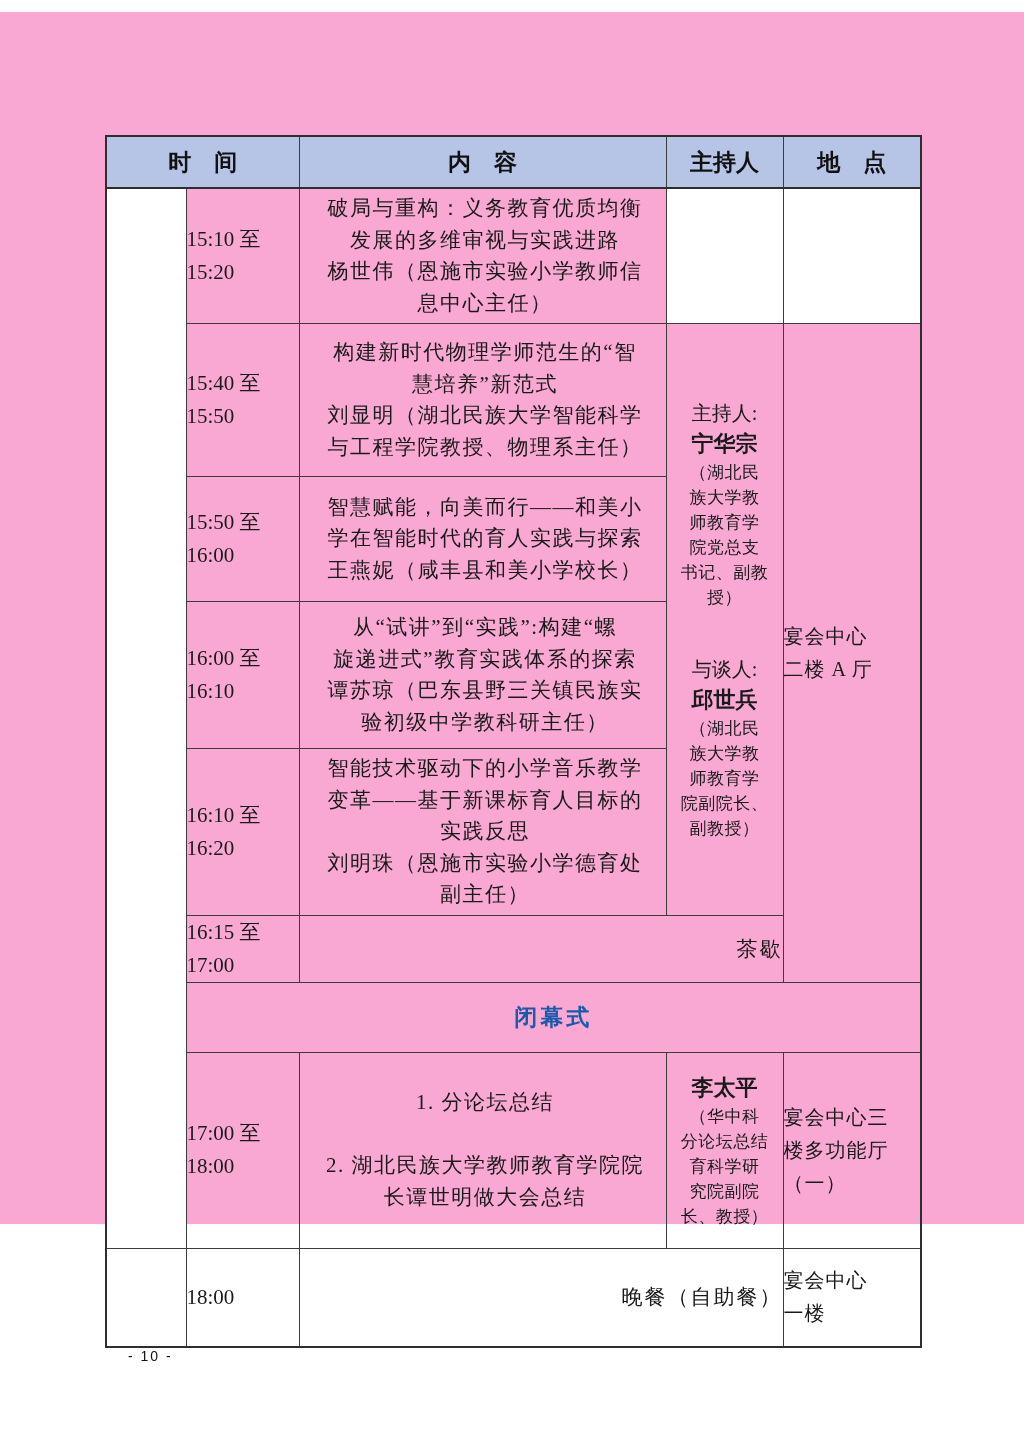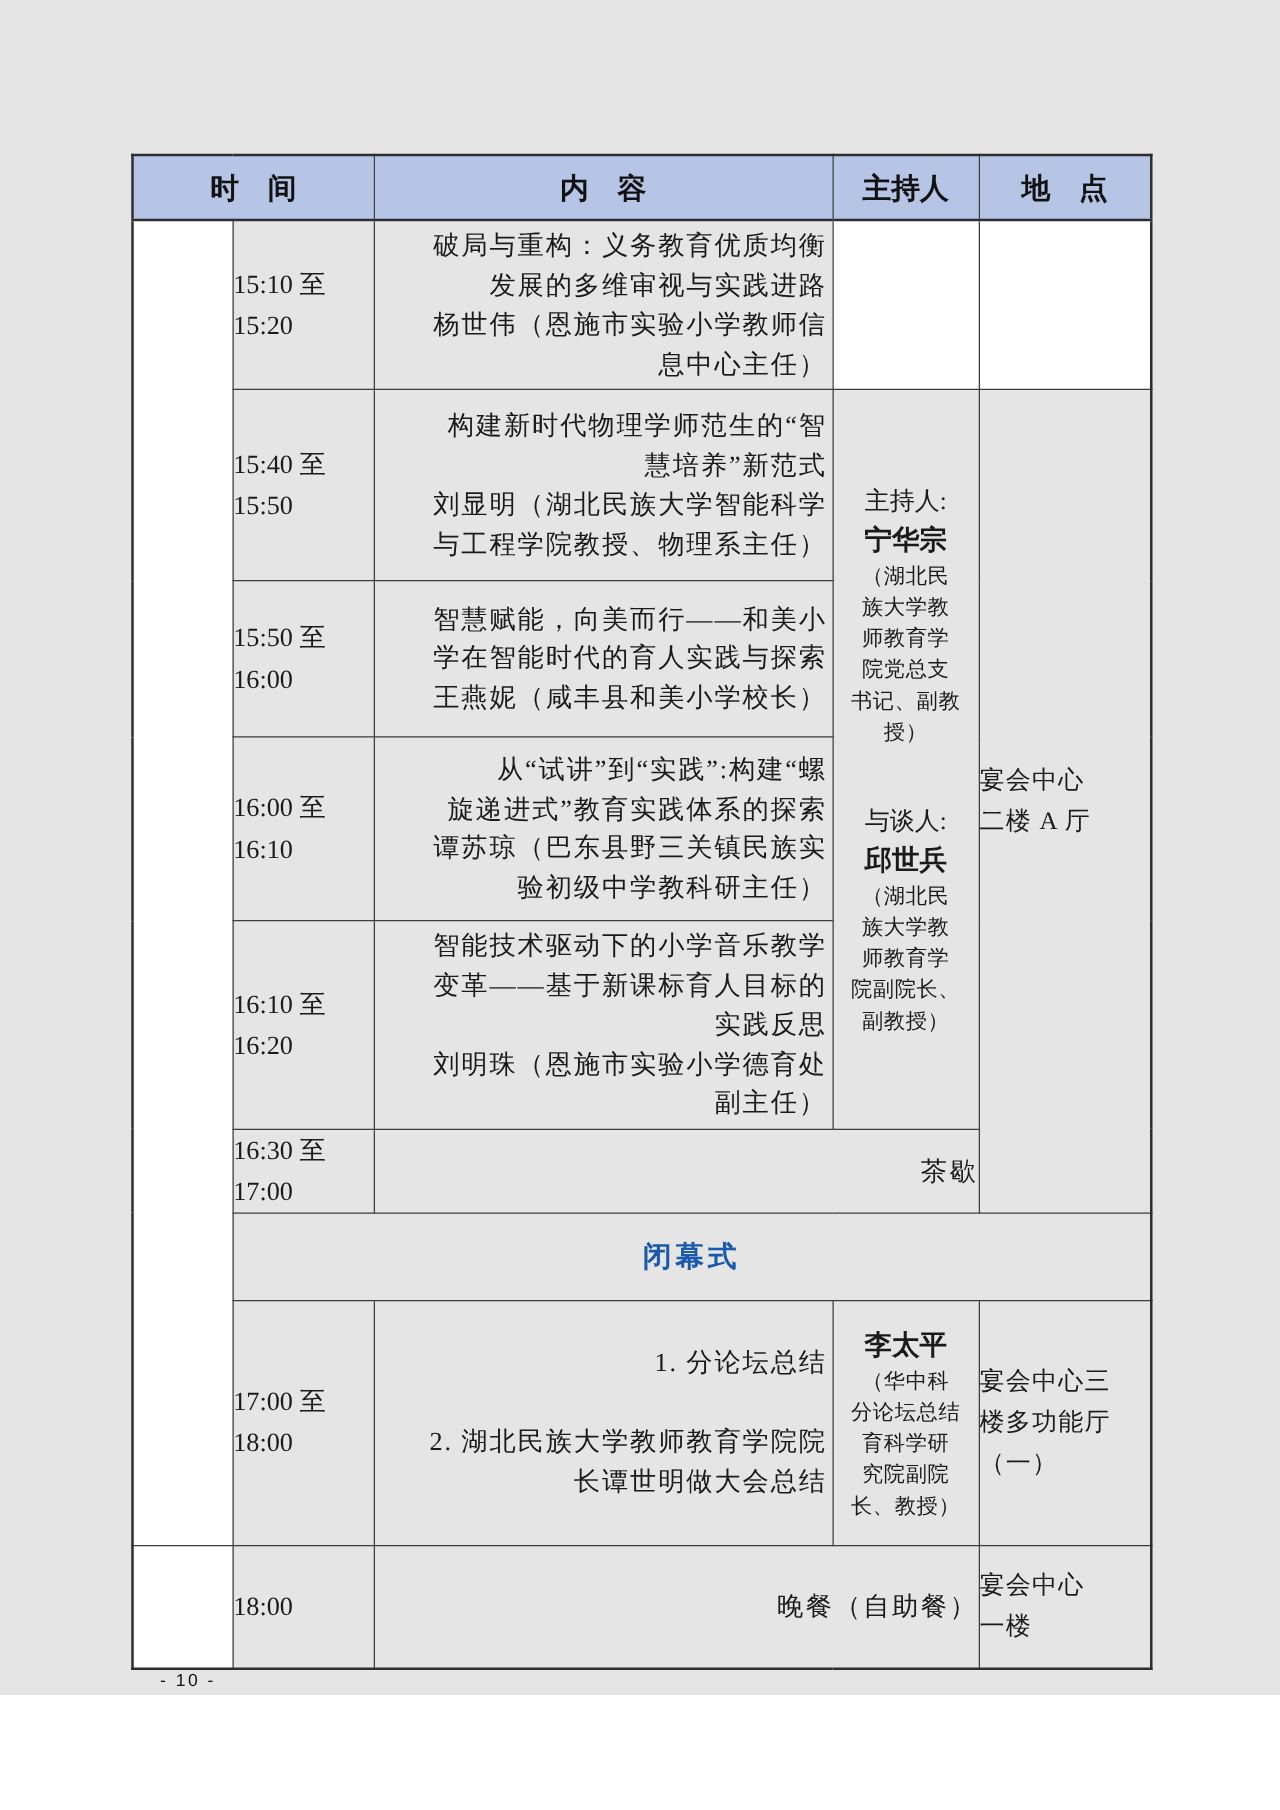--- a/index.html
+++ b/index.html
@@ -1,21 +1,21 @@
 <!DOCTYPE html>
 <html><head>
 <meta charset="utf-8">
 <style>
   html,body{margin:0;padding:0;}
   body{
     width:1024px;height:1448px;background:#ffffff;
     font-family:"Liberation Serif","DejaVu Serif",serif;
     color:#1a1a1a;position:relative;overflow:hidden;
   }
-  .sheet{position:absolute;left:0;top:0;width:1024px;height:1356px;background:#e5e5e5;}
+  .sheet{position:absolute;left:0;top:12px;width:1024px;height:1212px;background:#f9a8d4;}
 
   table.schedule{
     position:absolute;left:105px;top:123px;width:815px;
     border-collapse:collapse;table-layout:fixed;
     border:2.5px solid #2e2e2e;
   }
   .schedule th,.schedule td{
     border:1.5px solid #3c3c3c;
     padding:0;vertical-align:middle;
   }
@@ -32,21 +32,21 @@
   tr.rh-62{height:62px}
   tr.rh-70{height:70px}
   tr.rh-196{height:196px}
   tr.rh-99{height:99px}
 
   td.cell-time{
     text-align:left;font-size:21px;line-height:33px;
     white-space:pre-line;
   }
   td.cell-content{
-    text-align:right;font-size:21px;line-height:31.5px;
+    text-align:center;font-size:21px;line-height:31.5px;
     padding:4px 4px 4px 9px;letter-spacing:1.5px;
     white-space:pre-line;
   }
   td.cell-span-center{
     text-align:right;font-size:21px;letter-spacing:2px;
     white-space:pre-line;
   }
   td.cell-closing{
     text-align:center;font-size:23px;font-weight:bold;
     color:#1a5aab;letter-spacing:3px;
@@ -151,21 +151,21 @@
       <tr class="rh-158">
         <td class="cell-time">16:10 至
 16:20</td>
         <td class="cell-content">智能技术驱动下的小学音乐教学
 变革——基于新课标育人目标的
 实践反思
 刘明珠（恩施市实验小学德育处
 副主任）</td>
       </tr>
       <tr class="rh-62">
-        <td class="cell-time">16:30 至
+        <td class="cell-time">16:15 至
 17:00</td>
         <td class="cell-span-center" colspan="2">茶歇</td>
       </tr>
       <tr class="rh-70">
         <td class="cell-closing" colspan="4">闭幕式</td>
       </tr>
       <tr class="rh-196">
         <td class="cell-time">17:00 至
 18:00</td>
         <td class="cell-content">1. 分论坛总结

